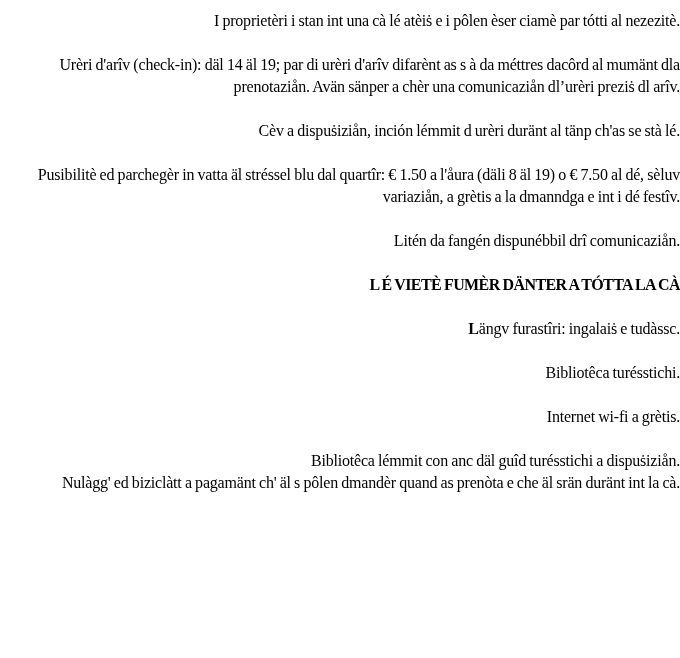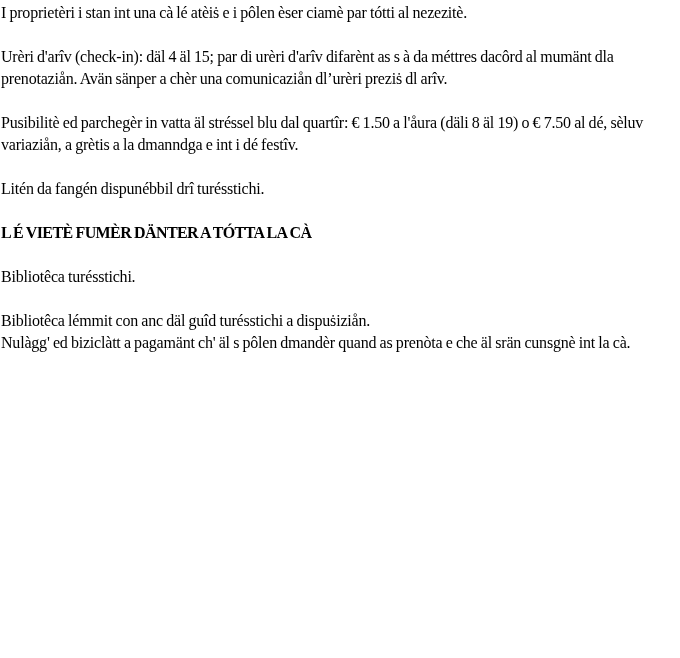--- a/index.html
+++ b/index.html
@@ -13,52 +13,56 @@
       overflow: hidden;
       font-family: "Liberation Serif", "DejaVu Serif", serif;
       font-size: 16px;
       color: #000000;
       letter-spacing: -0.2px;
     }
     .page {
       position: relative;
       width: 680px;
       height: 658px;
-      padding: 2px 0 0 1px;
+      padding: 10px 0 0 1px;
       box-sizing: border-box;
+      text-align: right;
     }
     p {
       margin: 0;
       line-height: 22px;
       word-spacing: -0.5px;
     }
     .gap { margin-top: 22px; }
     .heading {
       font-weight: bold;
       letter-spacing: -0.6px;
       font-family: Liberation Serif, serif;
     }
     .bold-initial { font-weight: bold; }
   </style>
 </head>
 <body>
 
 <div class="page">
   <p>I proprietèri i stan int una cà lé atèiṡ e i pôlen èser ciamè par tótti al nezezitè.</p>
 
-  <p class="gap">Urèri d'arîv (check-in): däl 4 äl 15; par di urèri d'arîv difarènt as s à da méttres dacôrd al mumänt dla prenotaziån. Avän sänper a chèr una comunicaziån dl’urèri preziṡ dl arîv.</p>
+  <p class="gap">Urèri d'arîv (check-in): däl 14 äl 19; par di urèri d'arîv difarènt as s à da méttres dacôrd al mumänt dla prenotaziån. Avän sänper a chèr una comunicaziån dl’urèri preziṡ dl arîv.</p>
 
 
+  <p class="gap">Cèv a dispuṡiziån, inción lémmit d urèri duränt al tänp ch'as  se stà lé.</p>
 
   <p class="gap">Pusibilitè ed parchegèr in vatta äl stréssel blu dal quartîr: € 1.50 a l'åura (däli 8 äl 19) o € 7.50 al dé, sèluv variaziån, a grètis a la dmanndga e int i dé festîv.</p>
 
 
-  <p class="gap">Litén da fangén dispunébbil drî turésstichi.</p>
+  <p class="gap">Litén da fangén dispunébbil drî comunicaziån.</p>
 
   <p class="gap heading">L É VIETÈ FUMÈR DÄNTER  A TÓTTA LA CÀ</p>
 
+  <p class="gap"><span class="bold-initial">L</span><span>ängv furastîri: ingalaiṡ e tudàssc.</span></p>
 
   <p class="gap">Bibliotêca turésstichi.</p>
 
+  <p class="gap">Internet wi-fi a grètis.</p>
 
   <p class="gap">Bibliotêca lémmit con anc däl guîd turésstichi a dispuṡiziån.</p>
-  <p>Nulàgg' ed biziclàtt a pagamänt ch' äl s pôlen dmandèr quand as prenòta e che äl srän cunsgnè int la cà.</p>
+  <p>Nulàgg' ed biziclàtt a pagamänt ch' äl s pôlen dmandèr quand as prenòta e che äl srän duränt int la cà.</p>
 </div>
 
 </body></html>

